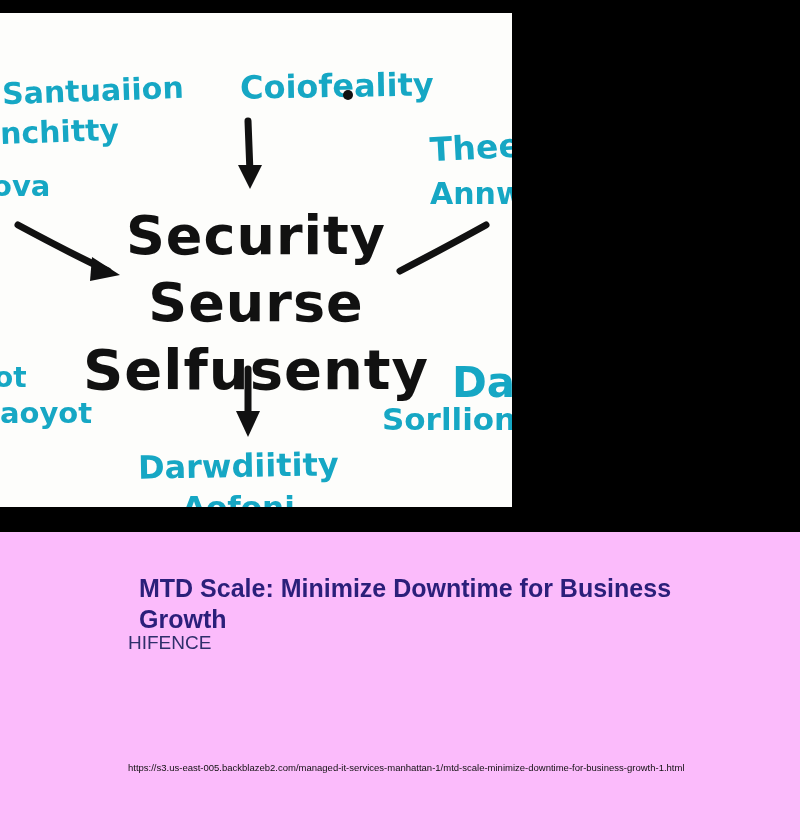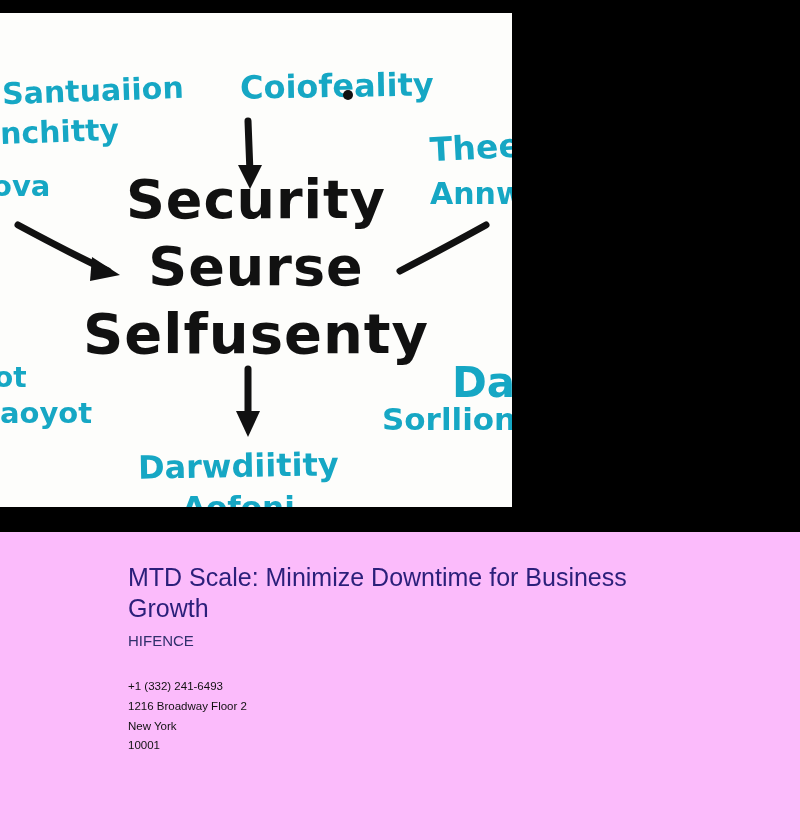--- a/index.html
+++ b/index.html
@@ -56,20 +56,21 @@
   
   .center-word {
     position: absolute;
     left: 0;
     width: 512px;
     text-align: center;
     color: #111111;
     font-family: "DejaVu Sans", sans-serif;
     font-weight: bold;
     letter-spacing: 1px;
+    margin-top: 36px;
   }
   #cw1 { top: 155px; font-size: 54px; }
   #cw2 { top: 222px; font-size: 54px; }
   #cw3 { top: 288px; font-size: 56px; }
 
   .svg-overlay {
     position: absolute;
     left: 0;
     top: 0;
     width: 512px;
@@ -86,28 +87,28 @@
     background: #fbbbfb;
   }
   .card-title {
     position: absolute;
     left: 128px;
     top: 30px;
     width: 560px;
     font-size: 25px;
     line-height: 1.22;
     color: #2b1f7a;
-    font-weight: normal;
-    margin: 0;
+    font-weight: bold;
+    margin: 11px;
   }
   .card-brand {
     position: absolute;
     left: 128px;
     top: 100px;
-    font-size: 15px;
+    font-size: 19px;
     color: #2f2f6b;
   }
   .contact {
     position: absolute;
     left: 128px;
     top: 145px;
     font-size: 11.5px;
     color: #111111;
     line-height: 1.72;
   }
@@ -165,21 +166,16 @@
           <circle cx="348" cy="82" r="5" fill="#111"></circle>
         </svg>
 
       </div>
     </div>
   </div>
 
   <div class="card">
     <h1 class="card-title">MTD Scale: Minimize Downtime for Business Growth</h1>
     <div class="card-brand">HIFENCE</div>
-    <div class="contact">
-      <div>+1 (332) 241-6493</div>
-      <div>1216 Broadway Floor 2</div>
-      <div>New York</div>
-      <div>10001</div>
-    </div>
+    <div class="card-url">https://s3.us-east-005.backblazeb2.com/managed-it-services-manhattan-1/mtd-scale-minimize-downtime-for-business-growth-1.html</div>
   </div>
 
 </div>
 
 </body></html>

